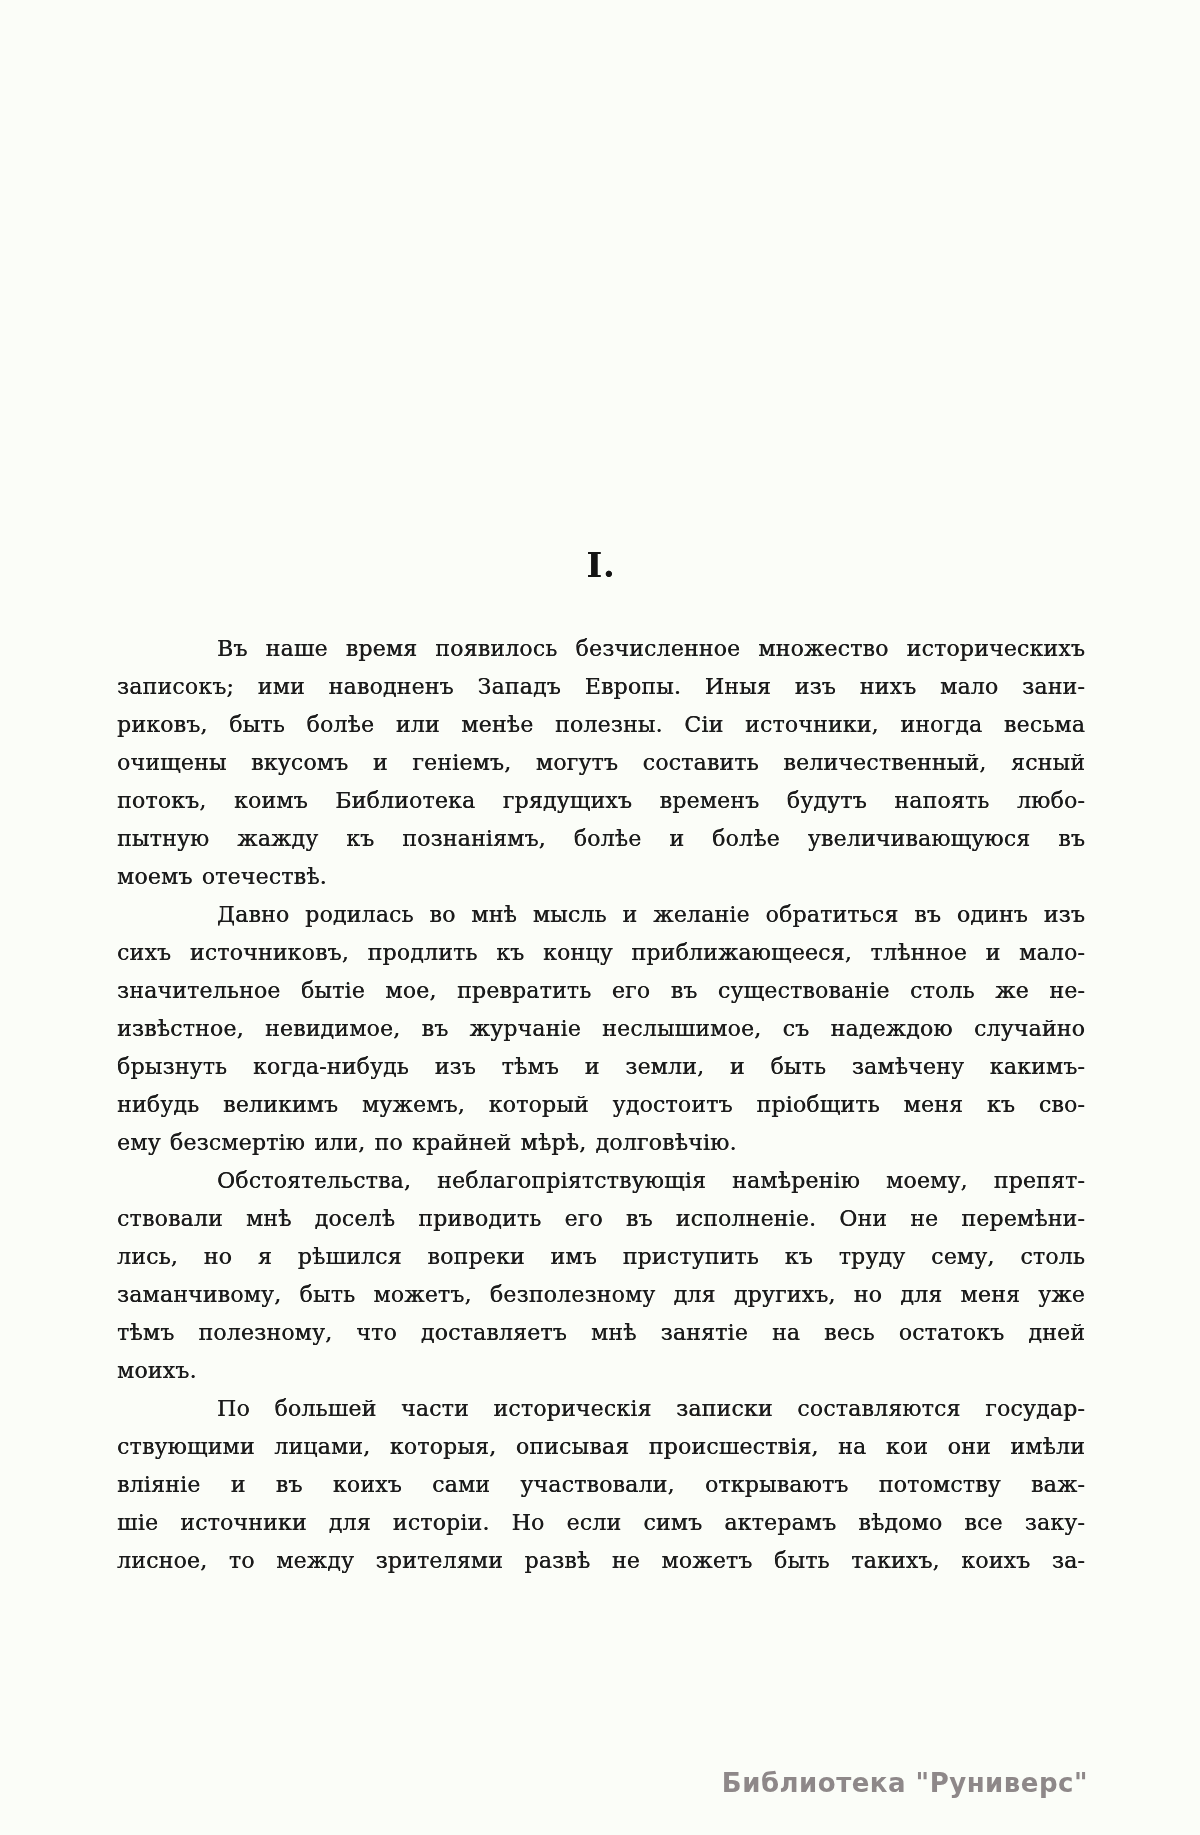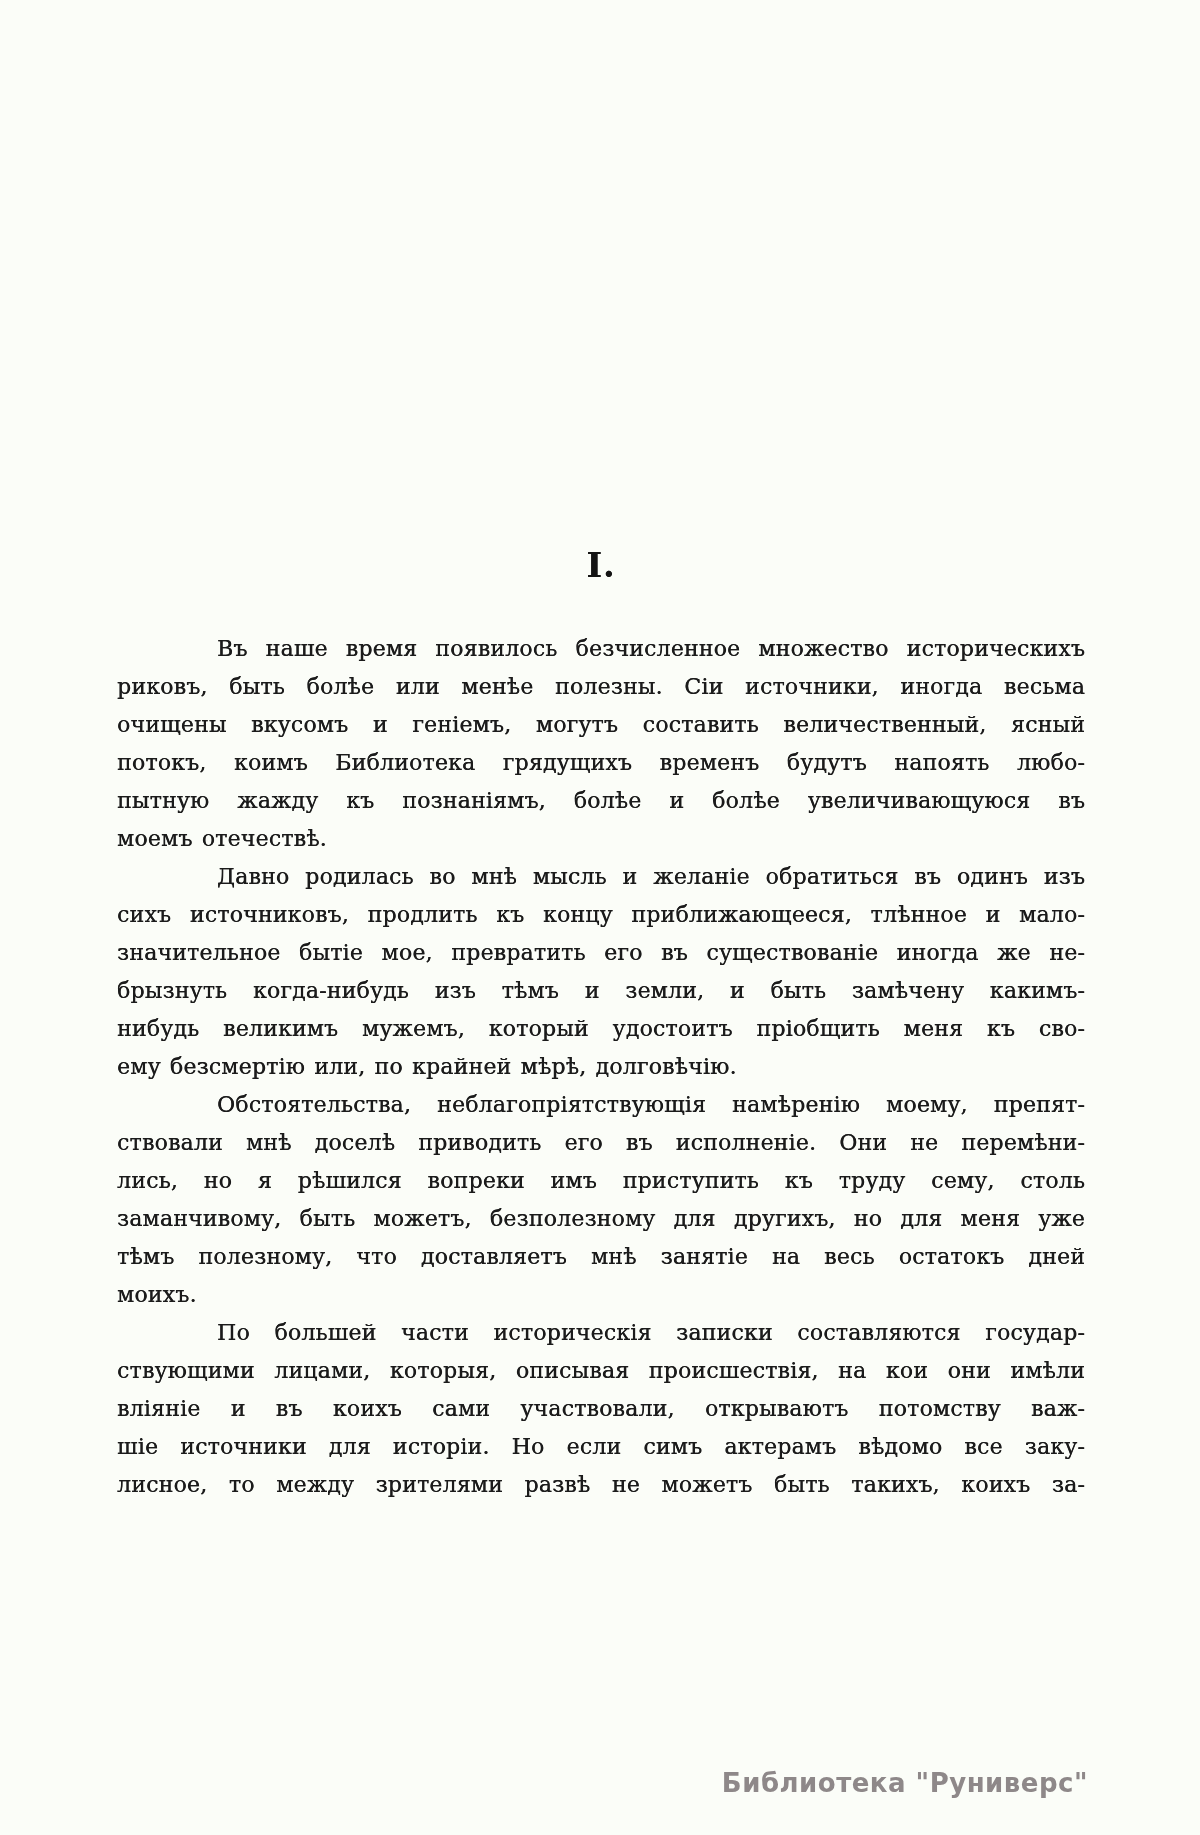--- a/index.html
+++ b/index.html
@@ -72,31 +72,33 @@
 <body>
 
 <div class="page">
 
   <div class="heading">I.</div>
 
   <div class="text-block">
 
     <div class="para">
       <div class="line first">Въ наше время появилось безчисленное множество историческихъ</div>
+      <div class="line">записокъ; ими наводненъ Западъ Европы. Иныя изъ нихъ мало зани-</div>
       <div class="line">риковъ, быть болѣе или менѣе полезны. Сіи источники, иногда весьма</div>
       <div class="line">очищены вкусомъ и геніемъ, могутъ составить величественный, ясный</div>
       <div class="line">потокъ, коимъ Библиотека грядущихъ временъ будутъ напоять любо-</div>
       <div class="line">пытную жажду къ познаніямъ, болѣе и болѣе увеличивающуюся въ</div>
       <div class="line plast">моемъ отечествѣ.</div>
     </div>
 
     <div class="para">
       <div class="line first">Давно родилась во мнѣ мысль и желаніе обратиться въ одинъ изъ</div>
       <div class="line">сихъ источниковъ, продлить къ концу приближающееся, тлѣнное и мало-</div>
-      <div class="line">значительное бытіе мое, превратить его въ существованіе иногда же не-</div>
+      <div class="line">значительное бытіе мое, превратить его въ существованіе столь же не-</div>
+      <div class="line">извѣстное, невидимое, въ журчаніе неслышимое, съ надеждою случайно</div>
       <div class="line">брызнуть когда-нибудь изъ тѣмъ и земли, и быть замѣчену какимъ-</div>
       <div class="line">нибудь великимъ мужемъ, который удостоитъ пріобщить меня къ сво-</div>
       <div class="line plast">ему безсмертію или, по крайней мѣрѣ, долговѣчію.</div>
     </div>
 
     <div class="para">
       <div class="line first">Обстоятельства, неблагопріятствующія намѣренію моему, препят-</div>
       <div class="line">ствовали мнѣ доселѣ приводить его въ исполненіе. Они не перемѣни-</div>
       <div class="line">лись, но я рѣшился вопреки имъ приступить къ труду сему, столь</div>
       <div class="line">заманчивому, быть можетъ, безполезному для другихъ, но для меня уже</div>

